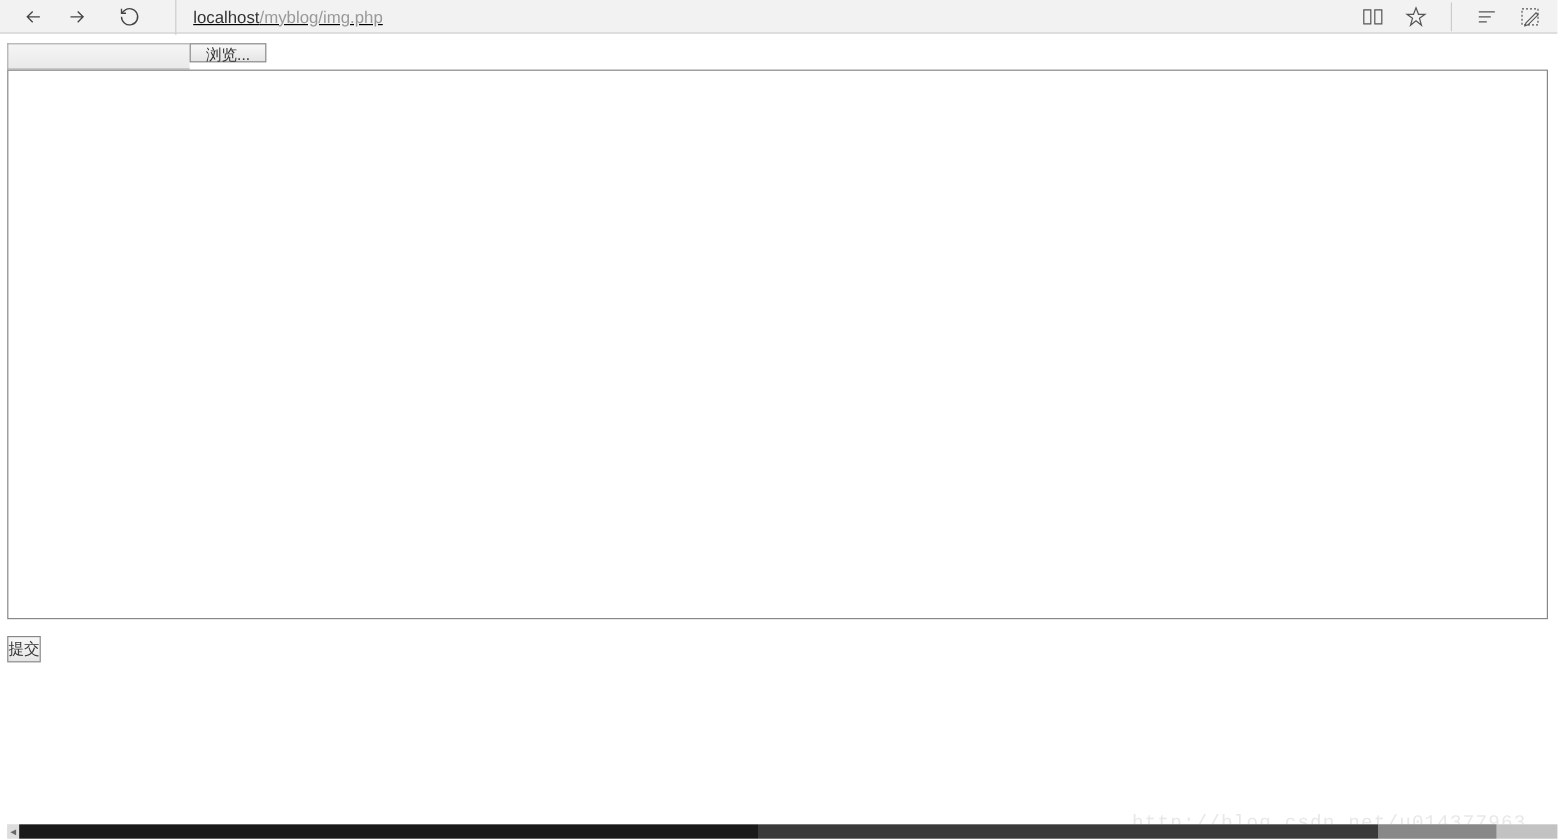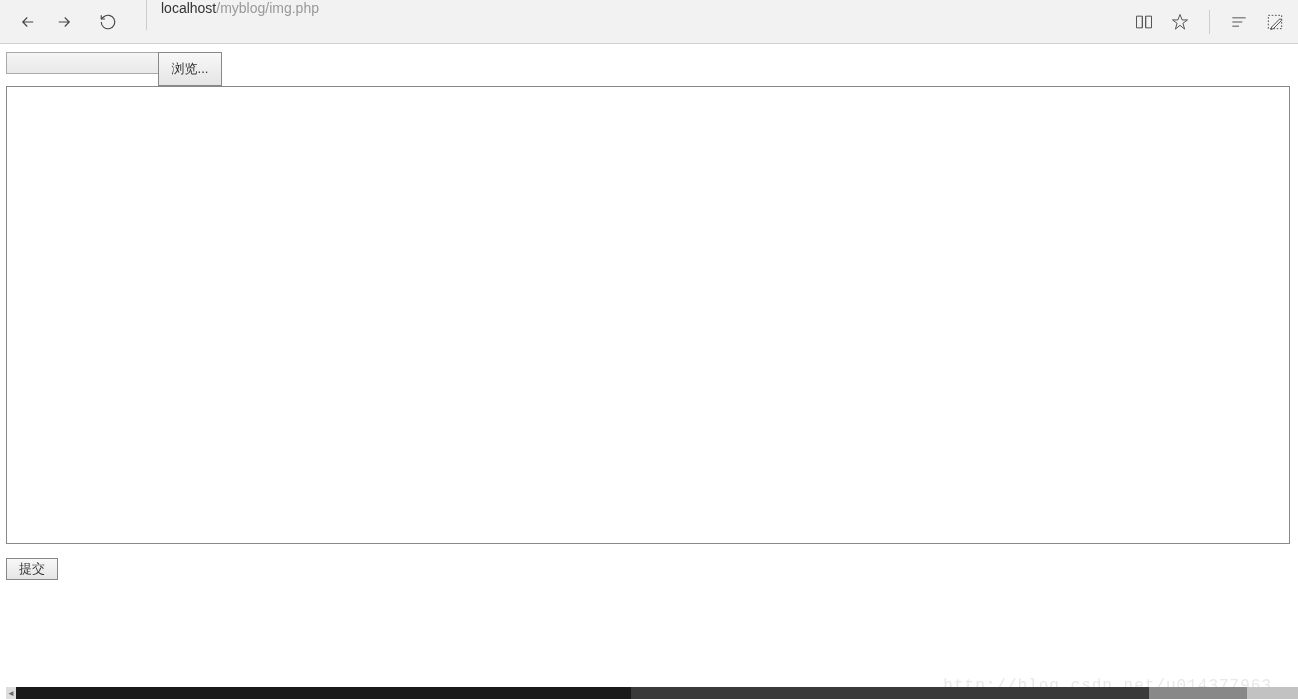--- a/index.html
+++ b/index.html
@@ -12,25 +12,27 @@
       font-family: "Microsoft YaHei", Arial, sans-serif;
       font-size: 13px;
       background: #ffffff;
       width: 1298px;
       height: 699px;
       overflow: hidden;
       position: relative;
     }
     
     .browser-toolbar {
-      height: 44px;
+      height: 28px;
       background: #f2f2f2;
       border-bottom: 1px solid #d0d0d0;
       display: flex;
+      align-items: center;
       padding: 0 8px;
+      text-decoration: underline;
     }
     
     .nav-buttons {
       display: flex;
       align-items: center;
       gap: 12px;
       padding: 0 8px;
     }
     
     .nav-icon {
@@ -114,21 +116,21 @@
     .file-path-box {
       width: 152px;
       height: 22px;
       background: linear-gradient(#f5f5f5, #e9e9e9);
       border: 1px solid #aaa;
       border-right: none;
     }
     
     .browse-button {
       width: 64px;
-      height: 34px;
+      height: 16px;
       background: linear-gradient(#f8f8f8, #e5e5e5);
       border: 1px solid #888;
       font-size: 13px;
       cursor: pointer;
       color: #333;
       font-family: inherit;
       padding: 0;
     }
     
     .textarea-box {
@@ -142,21 +144,21 @@
       display: block;
       margin-top: 0;
     }
     
     .submit-row {
       margin-top: 14px;
     }
     
     .submit-button {
       height: 22px;
-      padding: 0 12px;
+      padding: 0 0;
       background: linear-gradient(#f8f8f8, #e5e5e5);
       border: 1px solid #888;
       font-size: 13px;
       cursor: pointer;
       color: #333;
       font-family: inherit;
     }
     
     .watermark {
       position: absolute;

